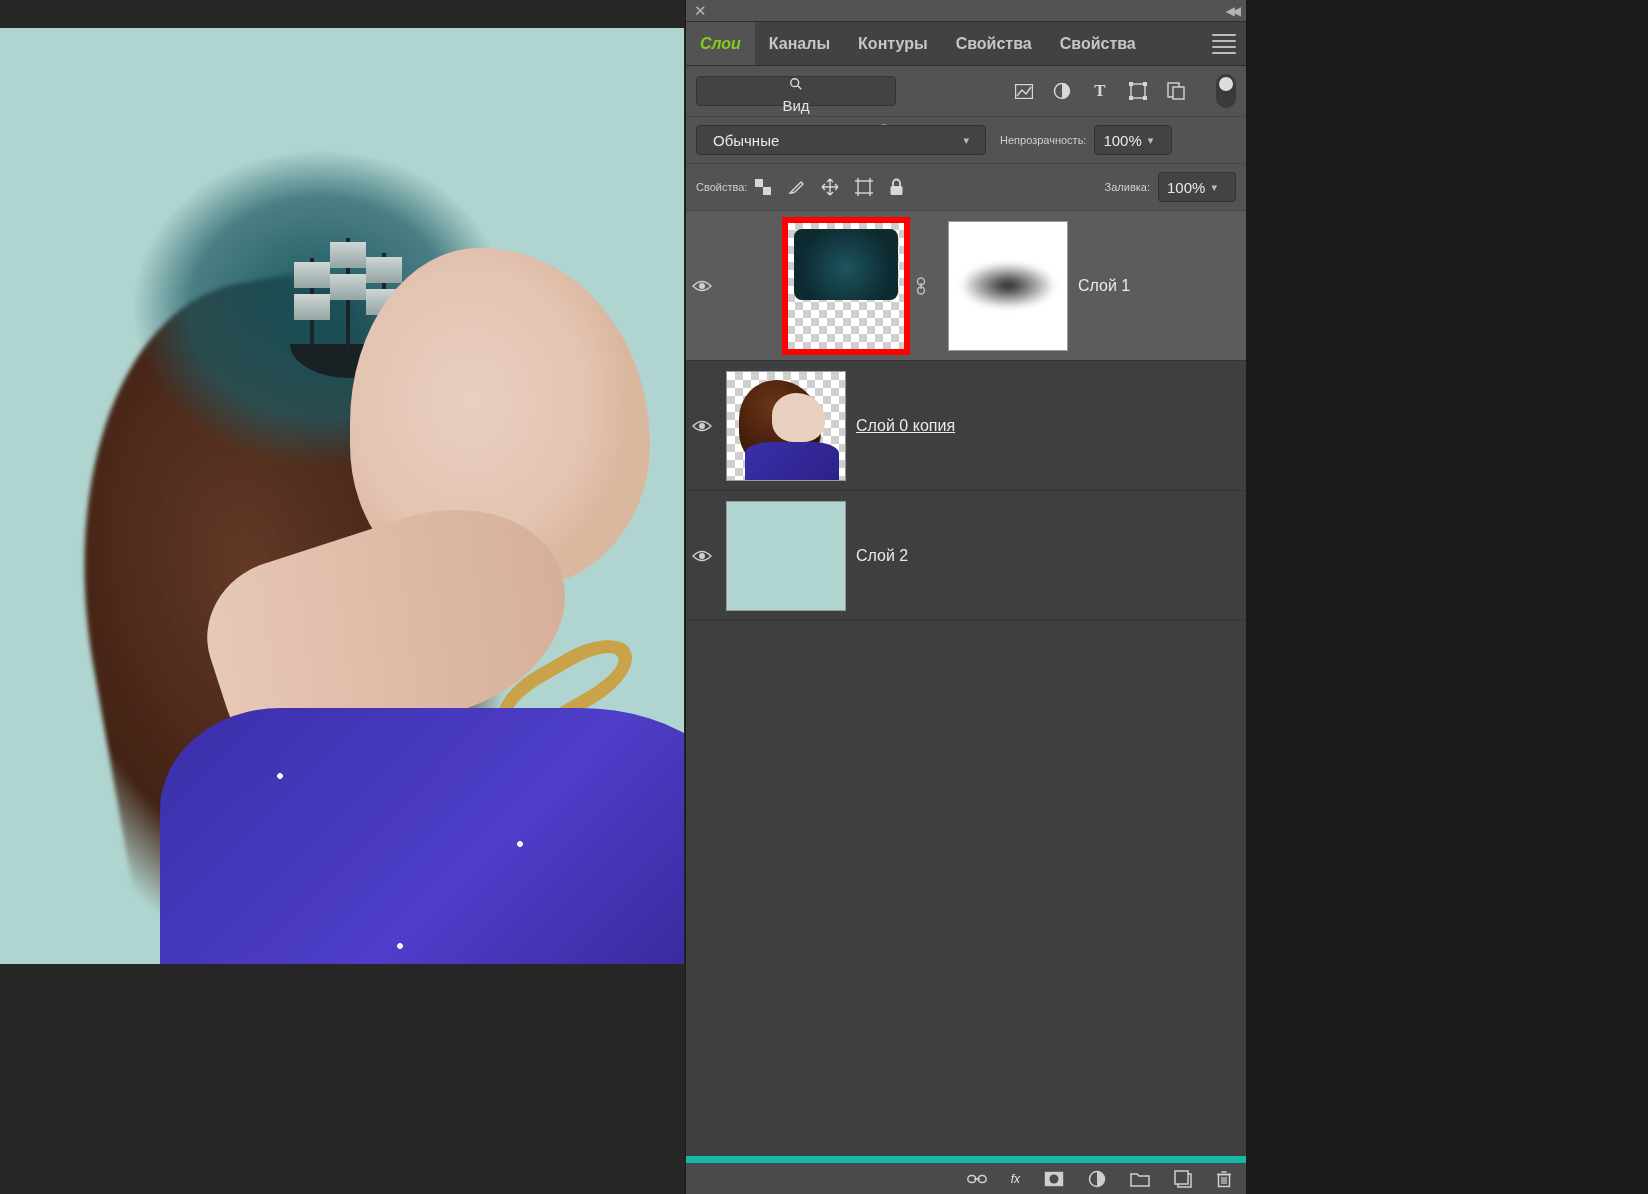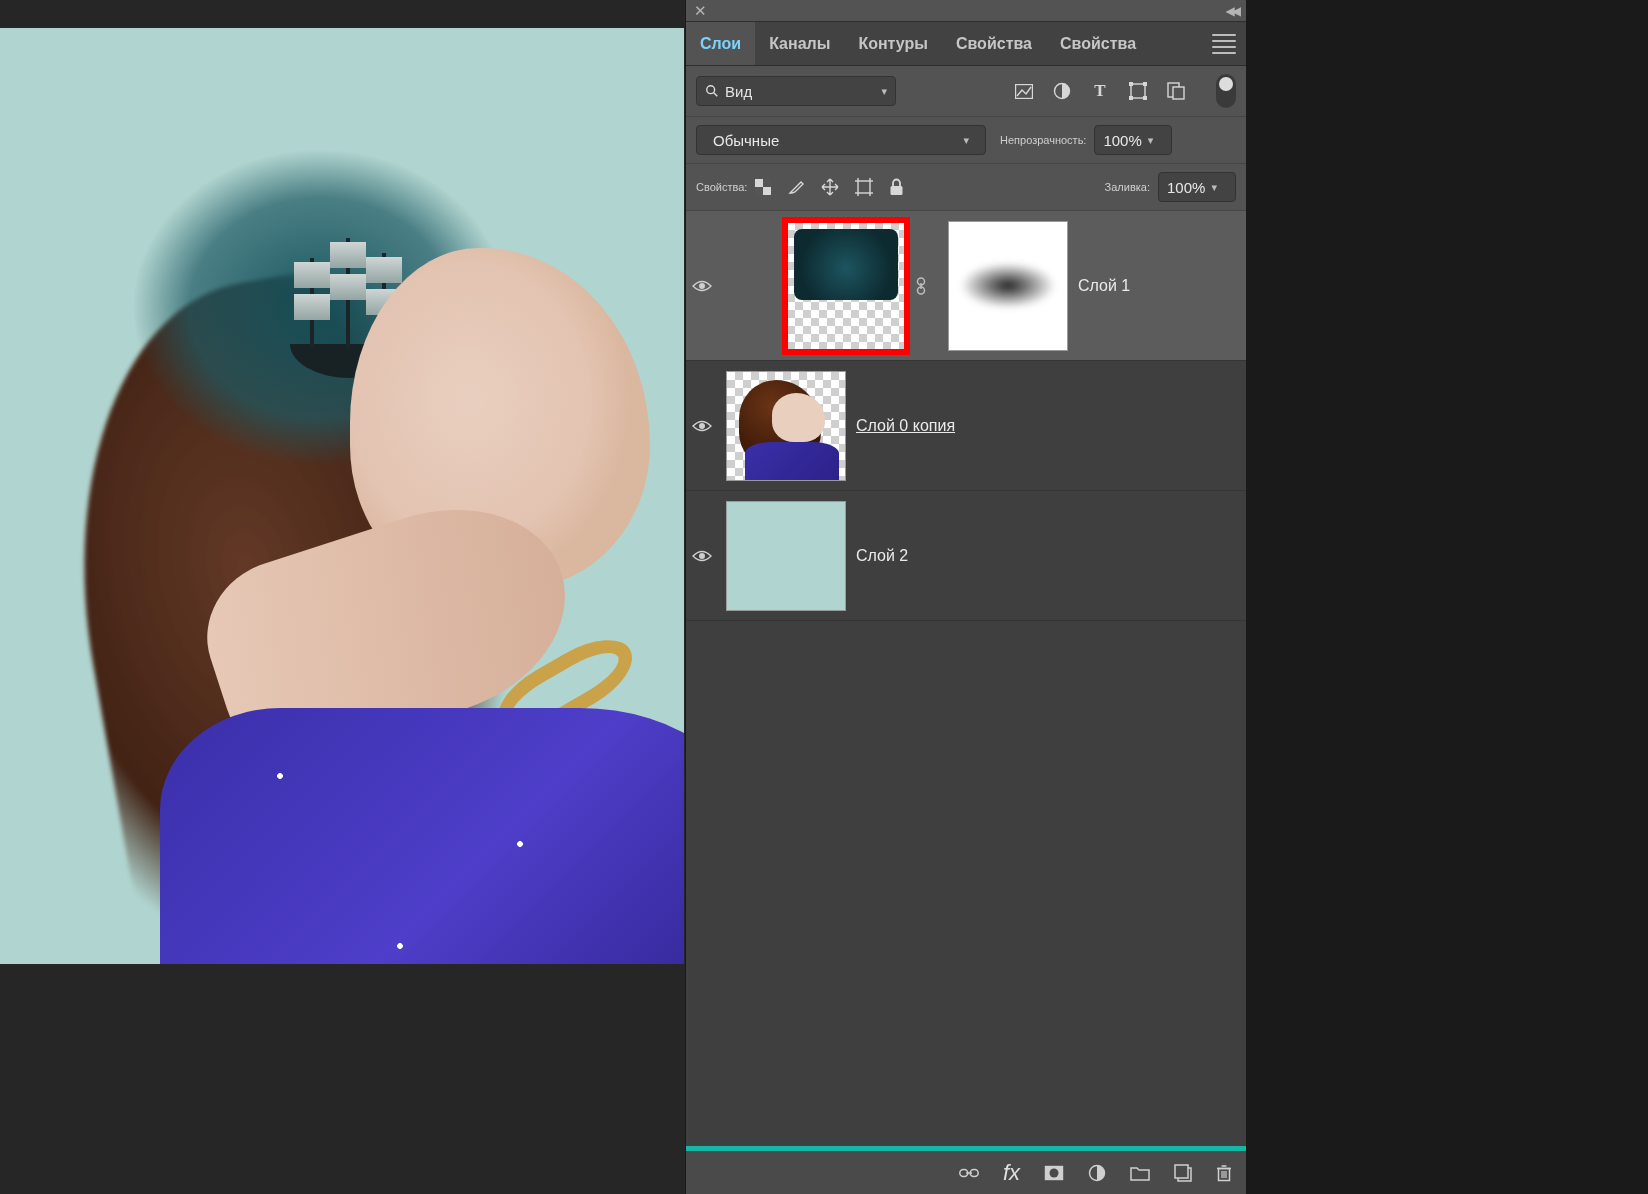--- a/index.html
+++ b/index.html
@@ -105,38 +105,39 @@
     display:flex; align-items:center;
     background:#424242;
     height: 44px;
     border-bottom: 1px solid #2e2e2e;
   }
   .tab {
     padding: 0 14px; height:100%;
     display:flex; align-items:center;
     color:#c6c6c6; font-weight:600; font-size:16px;
   }
-  .tab.active { background:#535353; color:#7dd3fc; }
+  .tab.active { background:#535353; color:#84cc16;font-style:italic; }
   .tabs .spacer{flex:1}
   .hamburger{ width:24px; margin-right:10px; }
   .hamburger div{height:2px;background:#bdbdbd;margin:4px 0;border-radius:1px;}
 
   .row {
     display:flex; align-items:center;
     padding: 8px 10px;
     gap: 8px;
     border-bottom: 1px solid #464646;
   }
 
   
   .search-combo{
     display:flex; align-items:center; gap:6px;
     background:#434343; border:1px solid #333; border-radius:4px;
     height:30px; width:200px; padding:0 8px;
     color:#e2e2e2;
+    flex-direction:column;
   }
   .search-combo .chev{ margin-left:auto; font-size:11px; color:#bdbdbd;}
   .filter-icons{ display:flex; gap:18px; margin-left:auto; align-items:center; }
   .ficon{ width:20px; height:20px; display:flex;align-items:center;justify-content:center; color:#d7d7d7; font-size:17px; }
   .toggle-pill{ width:20px; height:34px; background:#3a3a3a; border-radius:10px; position:relative; margin-left:12px;}
   .toggle-pill::after{content:"";position:absolute;top:3px;left:3px;width:14px;height:14px;border-radius:50%;background:#ddd;}
 
   .combo {
     display:flex; align-items:center; justify-content:space-between;
     background:#434343; border:1px solid #333; border-radius:4px;
@@ -199,24 +200,24 @@
 
   .link-icon{ width:22px; text-align:center; color:#c0c0c0; font-size:16px; }
   .layer-name{ color:#eaeaea; font-size:16px; }
   .layer-name.ul{ text-decoration:underline; }
 
   .indent{ width:50px; }
   .red-outline{ outline:6px solid #ff0000; outline-offset:-2px; }
 
   
   .panel-footer{
-    height:48px; display:flex; align-items:center; justify-content:flex-end;
+    height:38px; display:flex; align-items:center; justify-content:flex-end;
     gap:24px; padding:0 14px;
-    background:#4a4a4a; border-top:5px solid #14b8a6;
-    color:#cfcfcf; font-size:22px;
+    background:#4a4a4a; border-top:7px solid #14b8a6;
+    color:#cfcfcf; font-size:12px;
     font-style: italic;
   }
   .panel-footer .ico{ font-style:normal; font-size:17px; color:#cfcfcf; }
 
   
   svg{display:block}
 
   
   .mini-portrait{ position:absolute; inset:0; }
   .mini-portrait .mh{ position:absolute; left:10%; top:8%; width:70%; height:80%;

